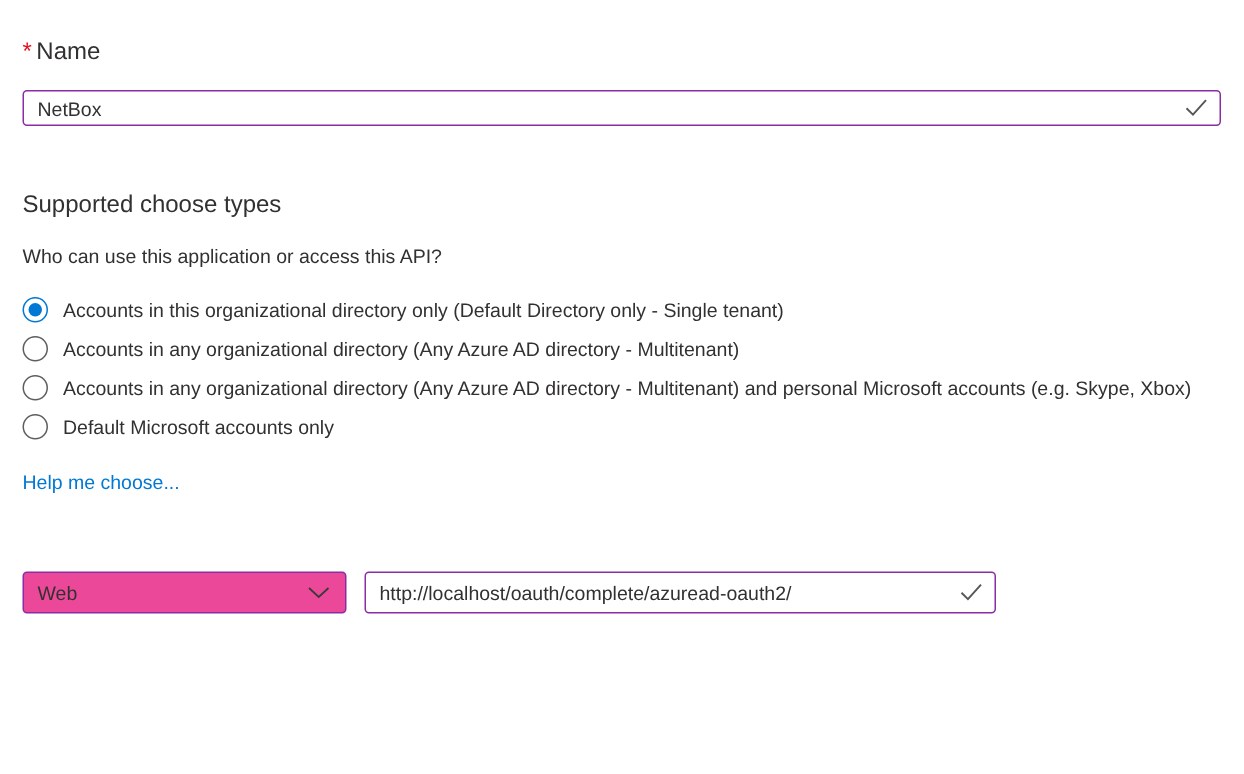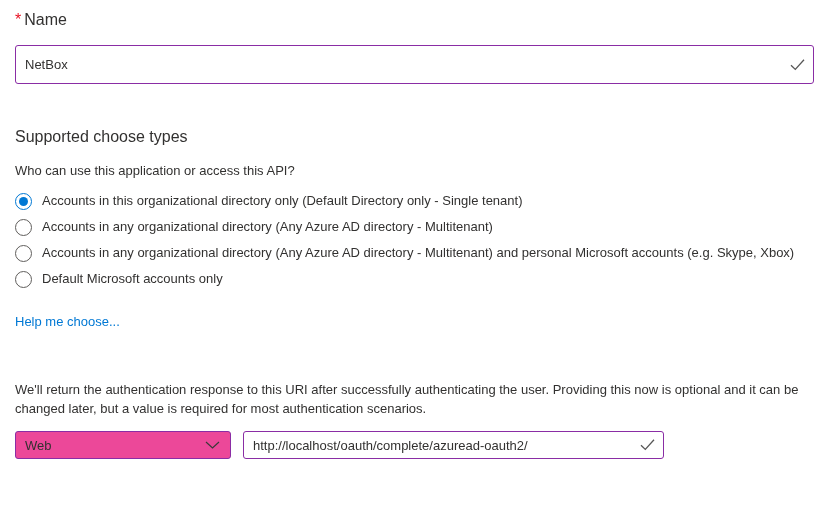--- a/index.html
+++ b/index.html
@@ -1,42 +1,42 @@
 <!DOCTYPE html>
 <html><head>
 <meta charset="utf-8">
 <style>
   html,body{margin:0;padding:0;}
   body{
     width:829px;height:516px;overflow:hidden;background:#ffffff;
     font-family:"Liberation Sans", sans-serif;color:#323130;
     -webkit-font-smoothing:antialiased;
   }
-  .page{padding:9px 15px 0 15px;box-sizing:border-box;}
+  .page{padding:24px 15px 0 15px;box-sizing:border-box;}
 
   .section-heading{font-size:16px;line-height:21px;font-weight:400;color:#323130;}
   .req{color:#e81123;margin-right:3px;}
   .hint{font-size:13px;line-height:15px;margin:13px 0 0 0;color:#323130;}
 
   
   .field-wrap{position:relative;box-sizing:border-box;}
-  .name-field{margin-top:15px;width:799px;height:39px;}
+  .name-field{margin-top:15px;width:799px;height:24px;}
   input.text-input{
     width:100%;height:100%;box-sizing:border-box;
     border:1px solid #8a2da5;border-radius:3px;
     padding:0 30px 0 9px;font-family:"Liberation Sans",sans-serif;
     font-size:13px;color:#323130;outline:none;background:#fff;
   }
   .check-icon{position:absolute;right:9px;top:50%;transform:translateY(-50%);line-height:0;}
 
   .section-accounts{margin-top:42px;}
   .question{font-size:13px;line-height:15px;margin:16px 0 15px 0;}
 
   .radio-group{margin-top:11px;}
-  .radio-row{display:flex;height:26px;cursor:pointer;}
+  .radio-row{display:flex;align-items:center;height:26px;cursor:pointer;}
   .radio{
     width:17px;height:17px;border-radius:50%;box-sizing:border-box;
     border:1px solid #605e5c;background:#fff;flex:0 0 auto;position:relative;
   }
   .radio.checked{border-color:#0078d4;}
   .radio.checked::after{
     content:"";position:absolute;left:3px;top:3px;right:3px;bottom:3px;
     border-radius:50%;background:#0078d4;
   }
   .radio-label{font-size:13px;margin-left:10px;white-space:nowrap;}
@@ -93,21 +93,20 @@
       <div class="radio-row">
         <span class="radio"></span>
         <span class="radio-label">Default Microsoft accounts only</span>
       </div>
     </div>
 
     <a class="help-link">Help me choose...</a>
   </div>
 
   <div class="section-redirect">
-    <p class="redirect-desc">We'll return the authentication response to this URI after successfully authenticating the user. Providing this now is optional and it can be changed later, but a value is required for most authentication scenarios.</p>
 
     <div class="redirect-row">
       <div class="select-wrap">
         <span>Web</span>
         <span class="chevron-icon">
           <svg width="15" height="8" viewBox="0 0 15 8">
               <path d="M1 1 L7.5 7 L14 1" fill="none" stroke="#3b3a39" stroke-width="1.2"></path>
             </svg>
         </span>
       </div>

